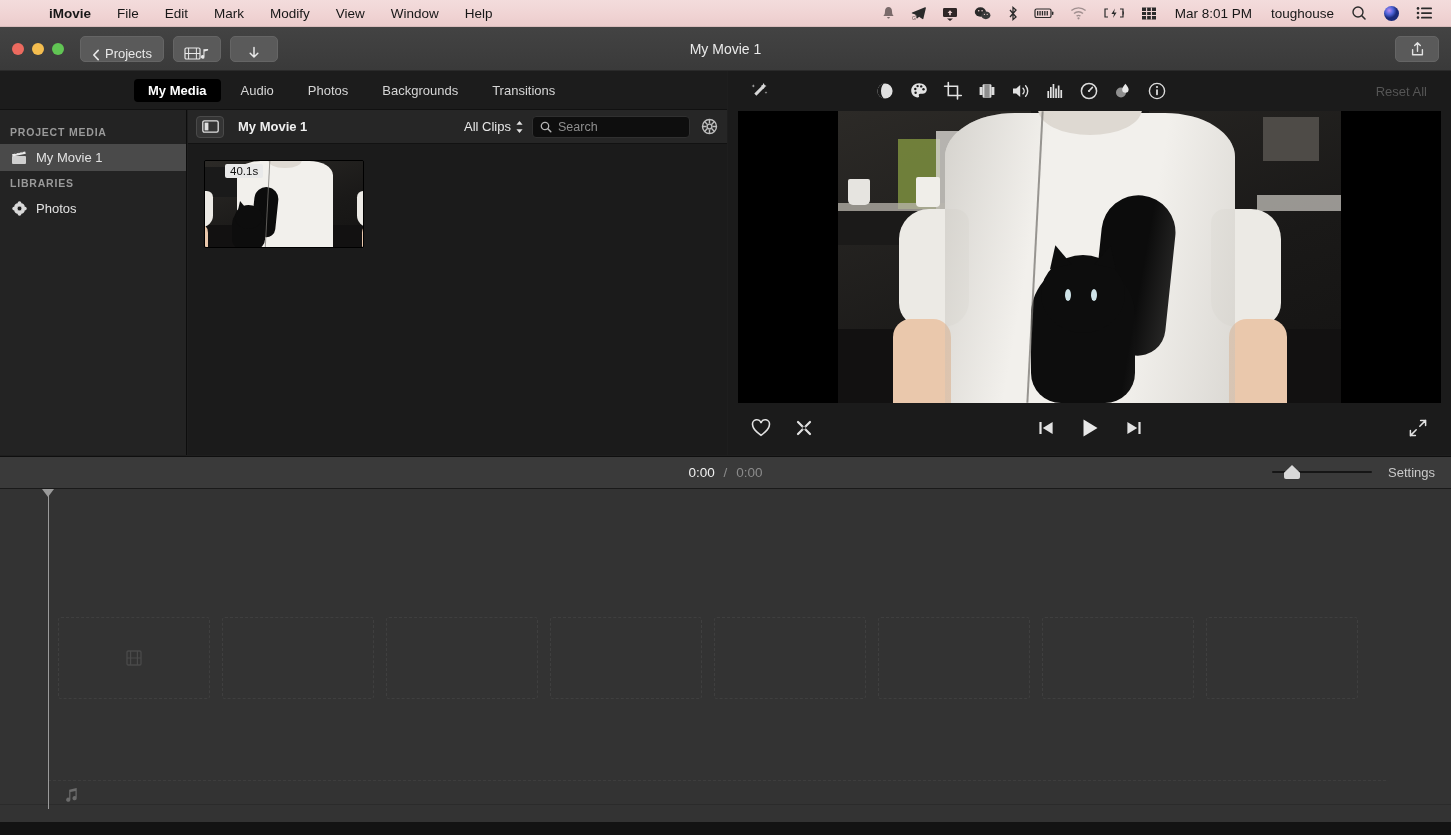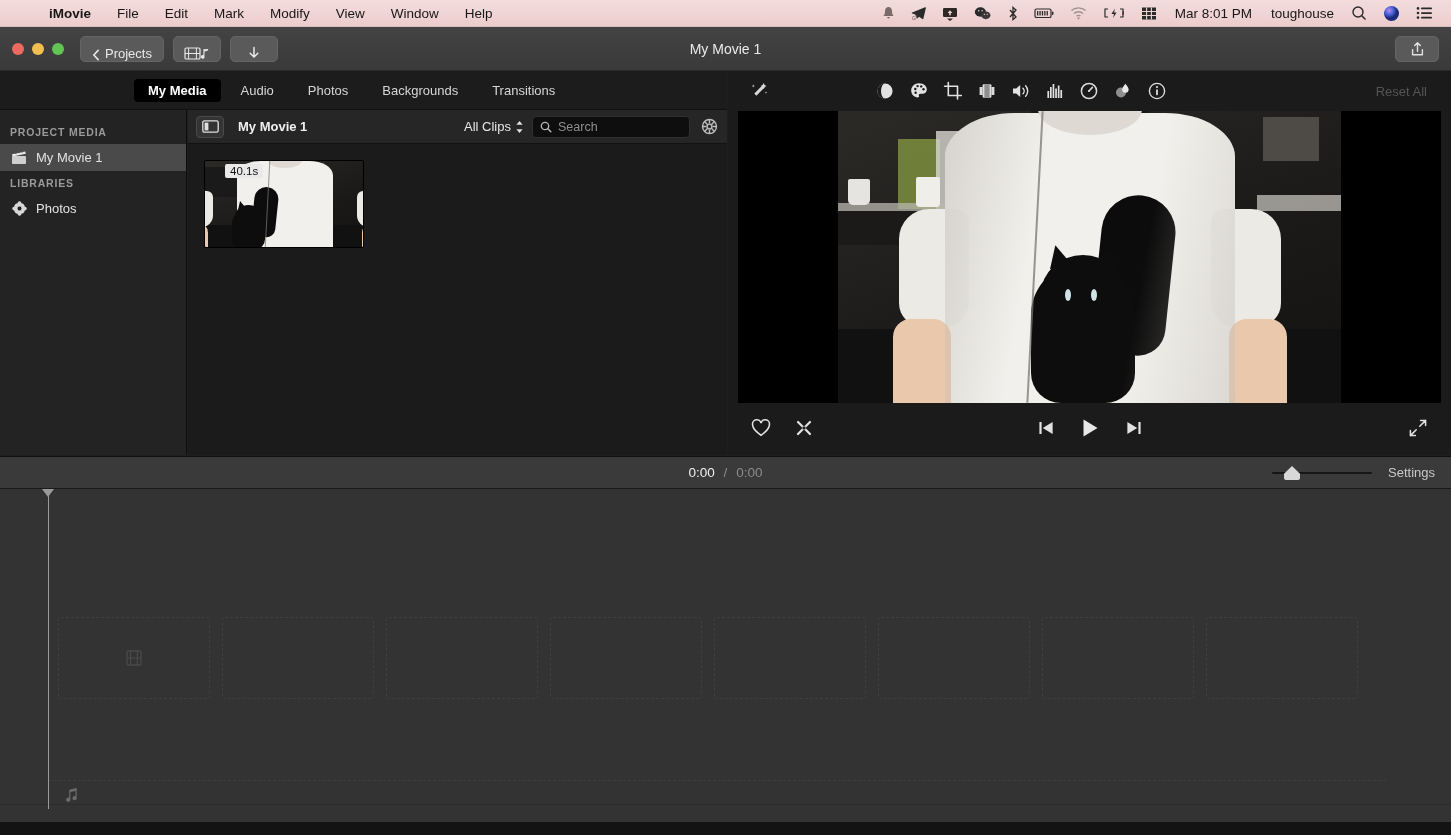--- a/index.html
+++ b/index.html
@@ -236,21 +236,21 @@
     display:flex; align-items:center;
   }
   .tl-time {
     position:absolute; left:0; right:0; text-align:center;
     font-size:13.5px; color:#cfcfcf;
   }
   .tl-time .cur { color:#f0f0f0; }
   .tl-time .sep { color:#8b8b8b; margin:0 5px; }
   .tl-time .tot { color:#8b8b8b; }
   .zoom-wrap {
-    margin-left:auto; display:flex; align-items:flex-end; gap:16px; padding-right:16px;
+    margin-left:auto; display:flex; align-items:flex-start; gap:16px; padding-right:16px;
   }
   .zoom-slider { position:relative; width:100px; height:14px; display:flex; align-items:center; }
   .zoom-track { width:100%; height:2px; background:#161616; border-radius:1px; }
   .zoom-thumb {
     position:absolute; left:12px; width:16px; height:14px; background:#d8d8d8;
     border-radius:3px 3px 2px 2px;
     clip-path: polygon(50% 0%, 100% 55%, 100% 100%, 0% 100%, 0% 55%);
   }
   .settings-lbl { font-size:13px; color:#c9c9c9; }
 

